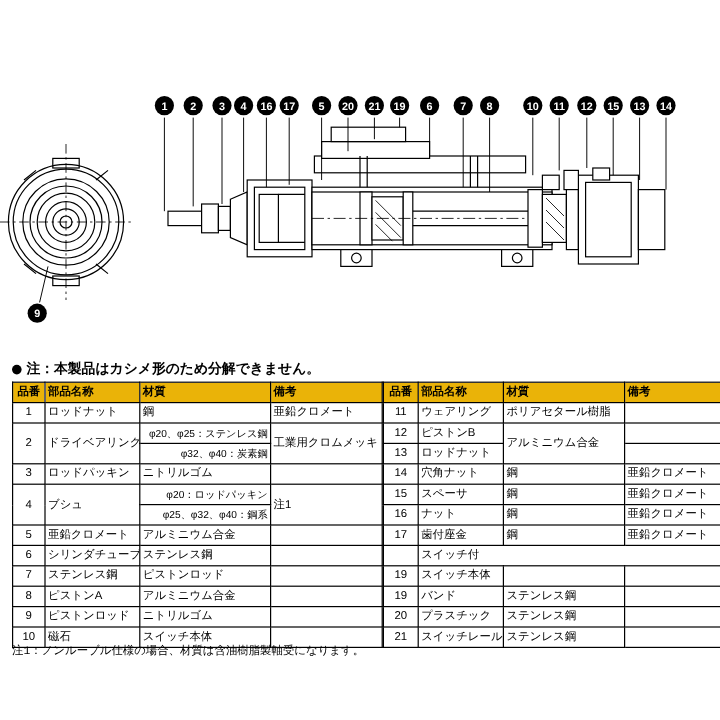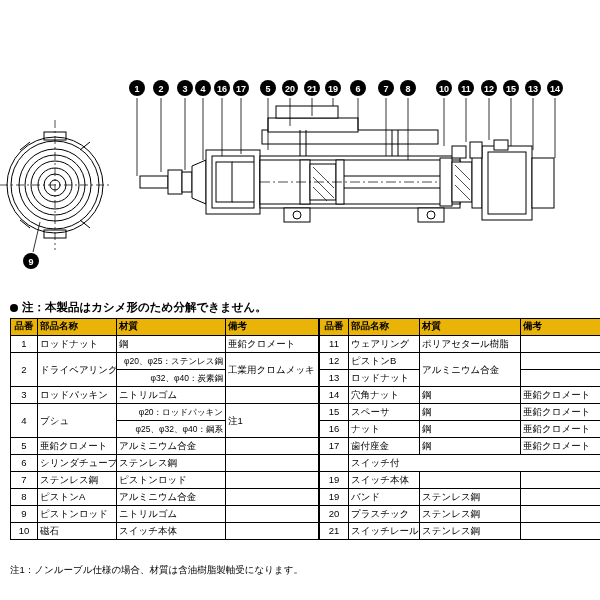--- a/index.html
+++ b/index.html
@@ -59,22 +59,23 @@
   .c-mat{width:104px;}
   .c-rem{width:88px;}
   .c-no2{width:24px;text-align:center;}
   .c-name2{width:66px;}
   .c-mat2{width:96px;}
   .c-rem2{width:100px;}
   .ctr{text-align:center;}
   .small{font-size:8.5px;text-align:right;}
 
   .footnote{
-    position:absolute;left:10px;top:564px;
+    position:absolute;left:10px;top:536px;
     font-size:9.5px;
+    font-family:Liberation Mono, monospace;
   }
 
   
   .bub text{font-size:9px;font-weight:bold;fill:#fff;font-family:"Liberation Sans",sans-serif;}
 </style>
 </head>
 <body>
 
 <div id="page">
 

